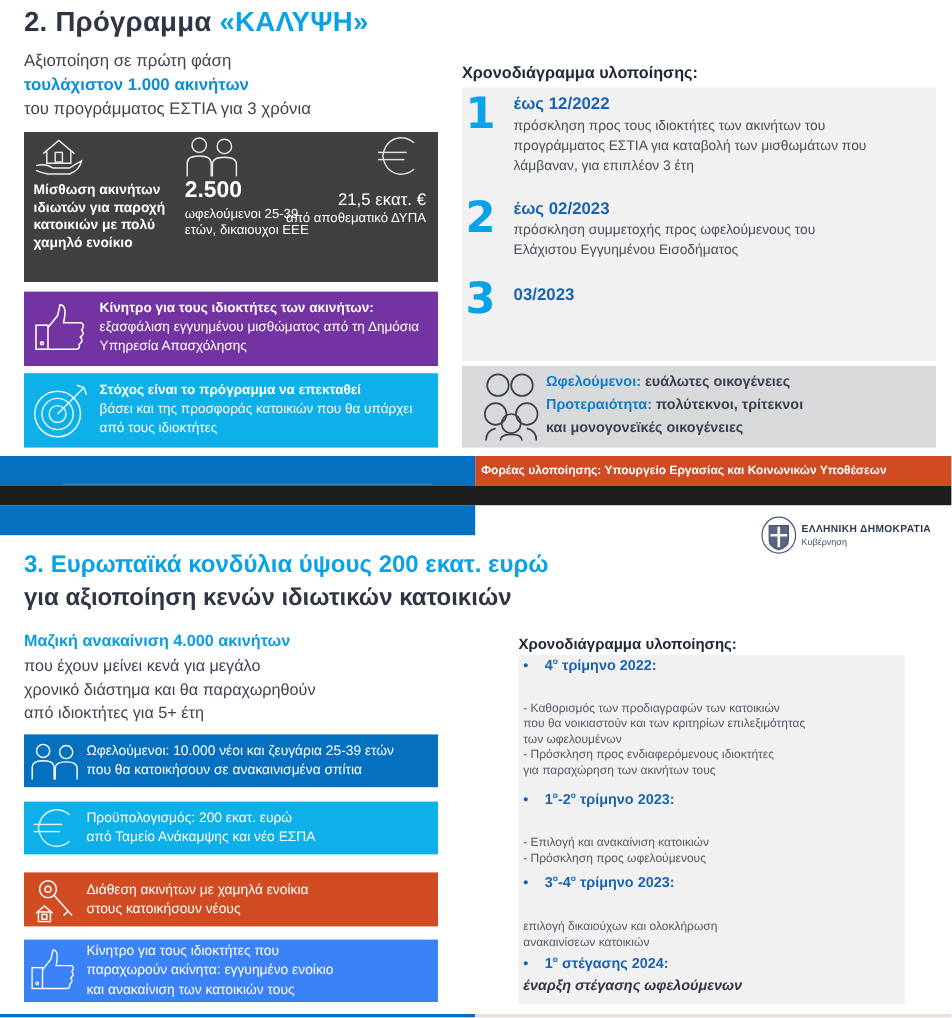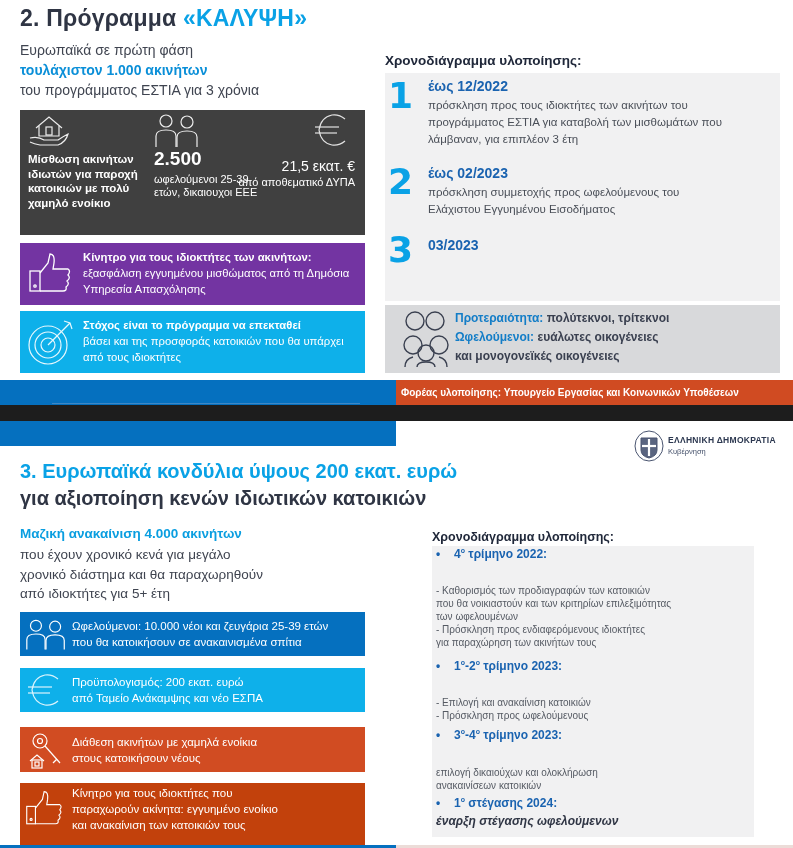--- a/index.html
+++ b/index.html
@@ -51,21 +51,21 @@
   .h3-line1 { left: 20px; top: 460px; font-size: 20px; font-weight: bold; color: #0aa2e6; }
   .h3-line2 { left: 20px; top: 487px; font-size: 20px; font-weight: bold; color: #2f3544; }
 
   .mass-title { left: 20px; top: 526px; font-size: 13.5px; font-weight: bold; color: #0a9ee0; }
   .mass-desc { left: 20px; top: 545px; font-size: 13.5px; line-height: 19.5px; color: #3f4450; }
 
   .row-box { left: 20px; width: 345px; color: #fff; }
   .rb-blue { top: 612px; height: 44px; background: #0570bf; }
   .rb-cyan { top: 668px; height: 44px; background: #0eb0ea; }
   .rb-orange { top: 727px; height: 45px; background: #d14c22; }
-  .rb-purple { top: 783px; height: 64px; background: #c2410c; text-decoration: underline; }
+  .rb-purple { top: 783px; height: 52px; background: #3b82f6; text-decoration: underline; }
   .rb-text { position: absolute; left: 52px; font-size: 11.5px; line-height: 16px; }
 
   .sched2-title { left: 432px; top: 530px; font-size: 12.5px; font-weight: bold; color: #20283a; }
   .sched2-panel { left: 432px; top: 546px; width: 322px; height: 291px; background: #f1f1f2; }
   .s2-head { position: absolute; left: 4px; font-size: 12px; font-weight: bold; color: #1a63b0; }
   .s2-head .bul { display:inline-block; width: 18px; }
   .s2-head sup { font-size: 7px; }
   .s2-desc { position: absolute; left: 4px; font-size: 10px; line-height: 13px; color: #555a63; margin-top: 20px; }
   .s2-final { position: absolute; left: 4px; font-size: 12px; font-weight: bold; color: #2f3544; font-style: italic; }
 
@@ -73,21 +73,21 @@
   .bottom-pink { left: 396px; top: 845px; width: 397px; height: 3px; background: #ecdcd8; }
 </style>
 </head>
 <body>
 
 <div class="abs h2">
   <span>2. Πρόγραμμα </span><span class="accent">«ΚΑΛΥΨΗ»</span>
 </div>
 
 <div class="abs intro">
-  <div>Ευρωπαϊκά σε πρώτη φάση</div>
+  <div>Αξιοποίηση σε πρώτη φάση</div>
   <div class="hl">τουλάχιστον 1.000 ακινήτων</div>
   <div>του προγράμματος ΕΣΤΙΑ για 3 χρόνια</div>
 </div>
 
 <div class="abs orange-box">
   <svg class="ob-icon" style="left:8px;top:2px" width="42" height="36" viewBox="0 0 42 36">
     <g fill="none" stroke="#fff" stroke-width="1.2" opacity="0.9">
       <path d="M8 16 L21 5 L34 16"></path>
         <path d="M11 14 V24 H31 V14"></path>
         <rect x="18" y="15" width="6" height="8"></rect>
@@ -171,22 +171,22 @@
         <circle cx="32" cy="12" r="9"></circle>
       <circle cx="10" cy="36" r="9"></circle>
         <circle cx="36" cy="36" r="9"></circle>
         <circle cx="23" cy="44" r="8"></circle>
       <path d="M2 58 Q2 50 10 48"></path>
         <path d="M44 58 Q44 50 36 48"></path>
         <path d="M14 58 Q14 53 23 53 Q32 53 32 58"></path>
     </g>
   </svg>
   <div class="benef-text">
+    <div><span class="lab">Ωφελούμενοι:</span> <span>ευάλωτες οικογένειες</span></div>
     <div><span class="lab">Προτεραιότητα:</span> <span>πολύτεκνοι, τρίτεκνοι</span></div>
-    <div><span class="lab">Ωφελούμενοι:</span> <span>ευάλωτες οικογένειες</span></div>
     <div>και μονογονεϊκές οικογένειες</div>
   </div>
 </div>
 
 <div class="abs bar-blue1">
     <div class="line"></div>
   </div>
 <div class="abs bar-orange">Φορέας υλοποίησης: Υπουργείο Εργασίας και Κοινωνικών Υποθέσεων</div>
 <div class="abs bar-black"></div>
 <div class="abs bar-blue2"></div>
@@ -200,21 +200,21 @@
   </g>
 </svg>
 <div class="abs gov-text1">ΕΛΛΗΝΙΚΗ ΔΗΜΟΚΡΑΤΙΑ</div>
 <div class="abs gov-text2">Κυβέρνηση</div>
 
 <div class="abs h3-line1">3. Ευρωπαϊκά κονδύλια ύψους 200 εκατ. ευρώ</div>
 <div class="abs h3-line2">για αξιοποίηση κενών ιδιωτικών κατοικιών</div>
 
 <div class="abs mass-title">Μαζική ανακαίνιση 4.000 ακινήτων</div>
 <div class="abs mass-desc">
-  <div>που έχουν χρονικό κενά για μεγάλο</div>
+  <div>που έχουν μείνει κενά για μεγάλο</div>
   <div>χρονικό διάστημα και θα παραχωρηθούν</div>
   <div>από ιδιοκτήτες για 5+ έτη</div>
 </div>
 
 <div class="abs row-box rb-blue">
   <svg style="position:absolute;left:5px;top:4px" width="42" height="36" viewBox="0 0 46 36">
     <g fill="none" stroke="#fff" stroke-width="1.3">
       <circle cx="12" cy="9" r="6"></circle>
         <path d="M2 35 V24 Q2 18 12 18 Q22 18 22 24 V35"></path>
       <circle cx="33" cy="10" r="6"></circle>

